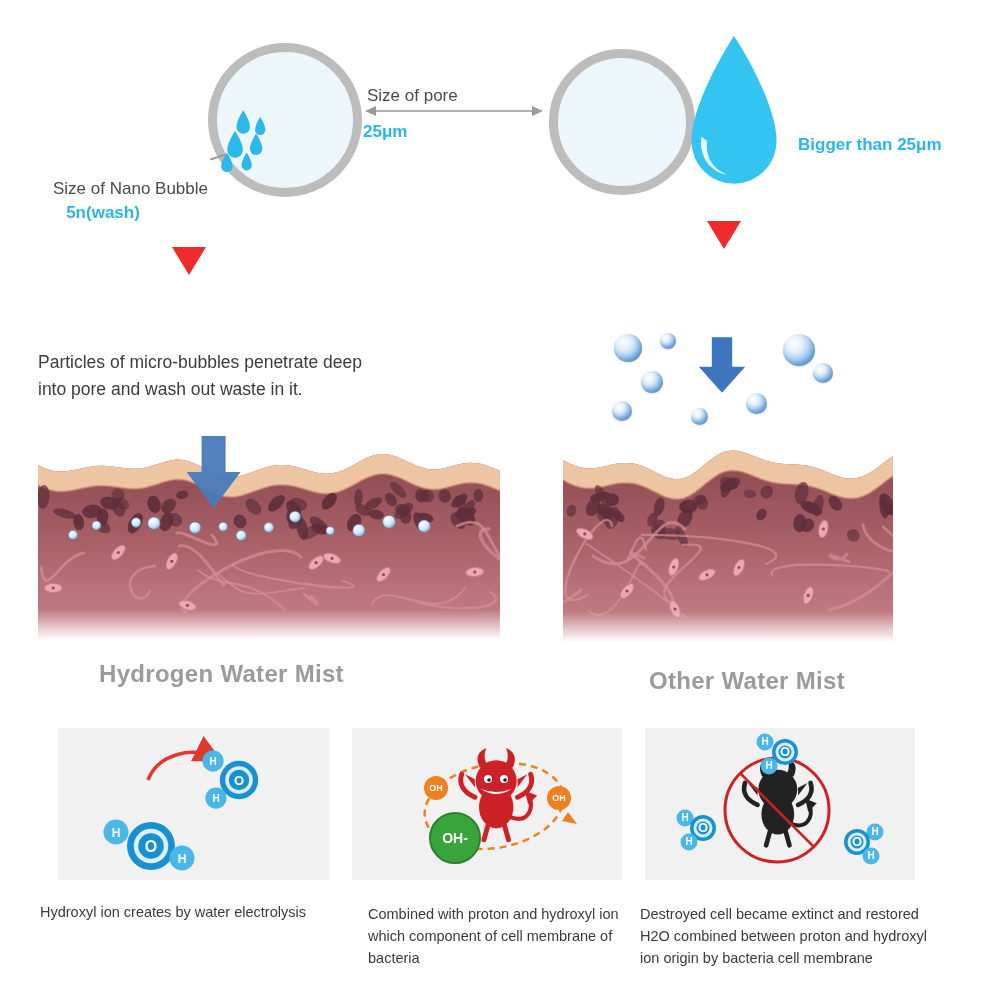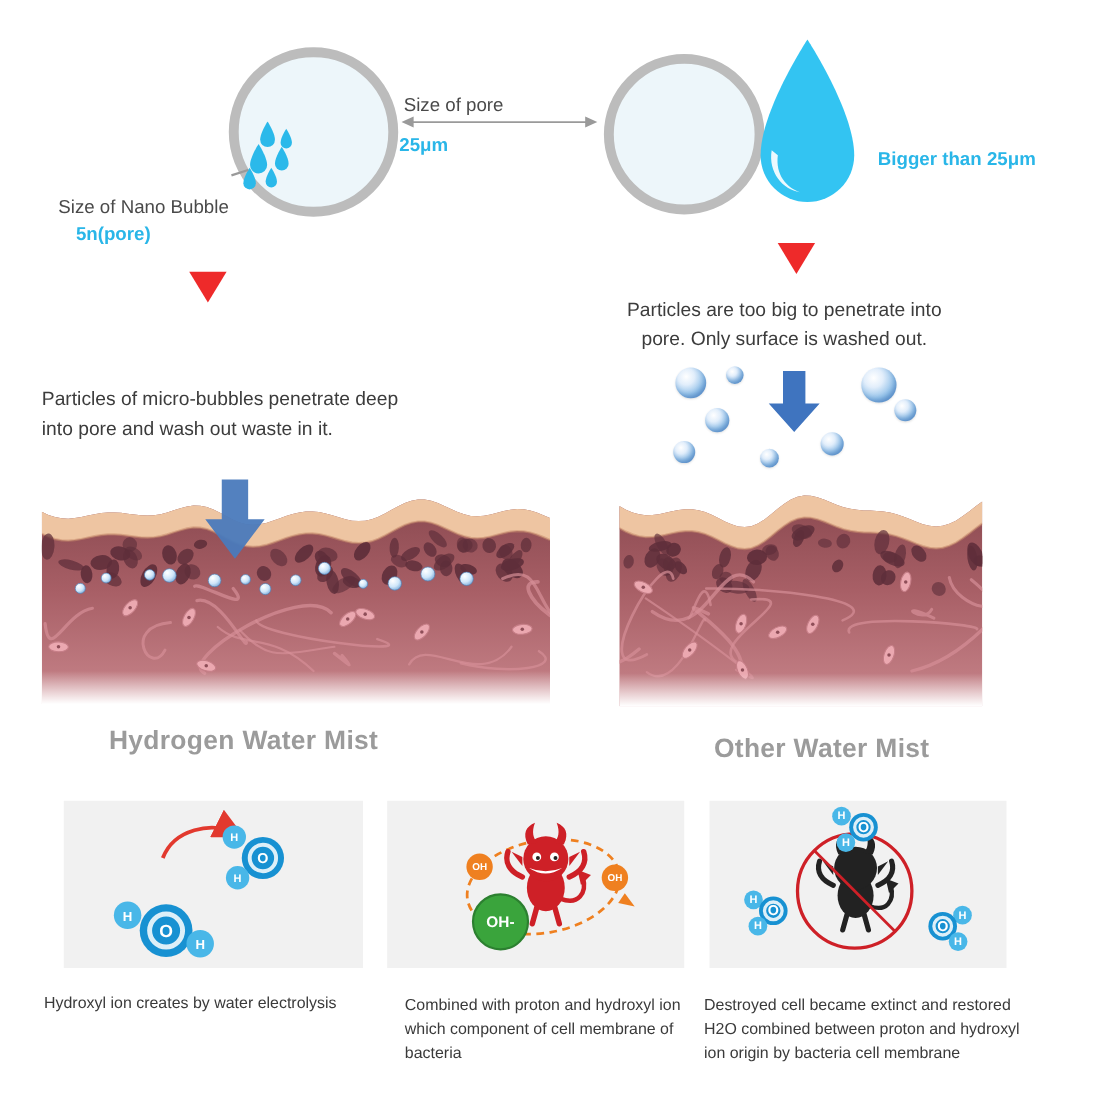--- a/index.html
+++ b/index.html
@@ -74,21 +74,21 @@
     <use href="#drop" transform="translate(30,0) scale(0.26)" fill="#2bb9ea"></use>
     <use href="#drop" transform="translate(58,10) scale(0.20)" fill="#2bb9ea"></use>
     <use href="#drop" transform="translate(16,30) scale(0.30)" fill="#2bb9ea"></use>
     <use href="#drop" transform="translate(50,34) scale(0.24)" fill="#2bb9ea"></use>
     <use href="#drop" transform="translate(8,62) scale(0.22)" fill="#2bb9ea"></use>
     <use href="#drop" transform="translate(38,62) scale(0.20)" fill="#2bb9ea"></use>
   </svg>
 
   <div class="abs" style="left:28px;top:131px;width:180px;margin-top:48px;">
     <div class="toplabel" style="text-align:right;">Size of Nano Bubble</div>
-    <div class="topvalue" style="width:150px;text-align:center;">5n(pore)</div>
+    <div class="topvalue" style="width:150px;text-align:center;">5n(wash)</div>
   </div>
   <div class="abs pointer-line" style="left:210px;top:156px;"></div>
 
   <div class="abs toplabel" style="left:367px;top:86px;width:182px;text-align:left;">Size of pore</div>
   <svg class="abs" style="left:363px;top:104px;width:182px;height:14px;" viewBox="0 0 182 14">
     <line x1="10" y1="7" x2="172" y2="7" stroke="#9a9a9a" stroke-width="1.6"></line>
     <polygon points="2,7 13,2 13,12" fill="#9a9a9a"></polygon>
     <polygon points="180,7 169,2 169,12" fill="#9a9a9a"></polygon>
   </svg>
   <div class="abs topvalue" style="left:363px;top:118px;width:182px;">25μm</div>
@@ -100,21 +100,20 @@
     <path d="M26,96 C24,112 33,122 44,126 C30,124 18,110 21,92 Z" fill="#ffffff" opacity=".9"></path>
   </svg>
 
   <div class="abs" style="left:798px;top:131px;width:200px;">
     <div class="topvalue">Bigger than 25μm</div>
   </div>
 
   <div class="abs red-tri" style="left:172px;top:247px;"></div>
   <div class="abs red-tri" style="left:707px;top:221px;"></div>
 
-  <div class="abs caption" style="left:553px;top:268px;width:320px;text-align:center;">Particles are too big to penetrate into pore. Only surface is washed out.</div>
 
   <div class="abs caption" style="left:38px;top:349px;width:355px;">Particles of micro-bubbles penetrate deep into pore and wash out waste in it.</div>
 
   <div class="abs" style="left:585px;top:325px;width:260px;height:108px;">
     <div class="bubble" style="left:29px;top:9px;width:28px;height:28px;"></div>
     <div class="bubble" style="left:75px;top:8px;width:16px;height:16px;"></div>
     <div class="bubble" style="left:56px;top:46px;width:22px;height:22px;"></div>
     <div class="bubble" style="left:27px;top:76px;width:20px;height:20px;"></div>
     <div class="bubble" style="left:106px;top:83px;width:17px;height:17px;"></div>
     <div class="bubble" style="left:161px;top:68px;width:21px;height:21px;"></div>

